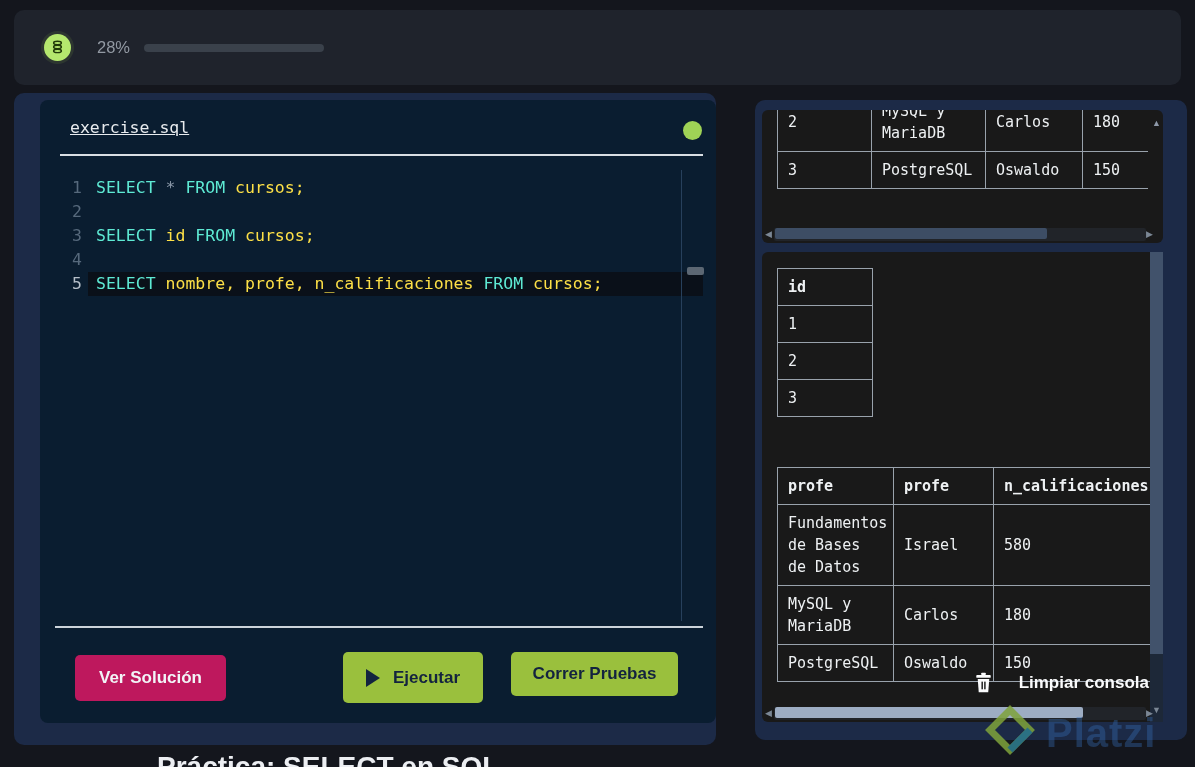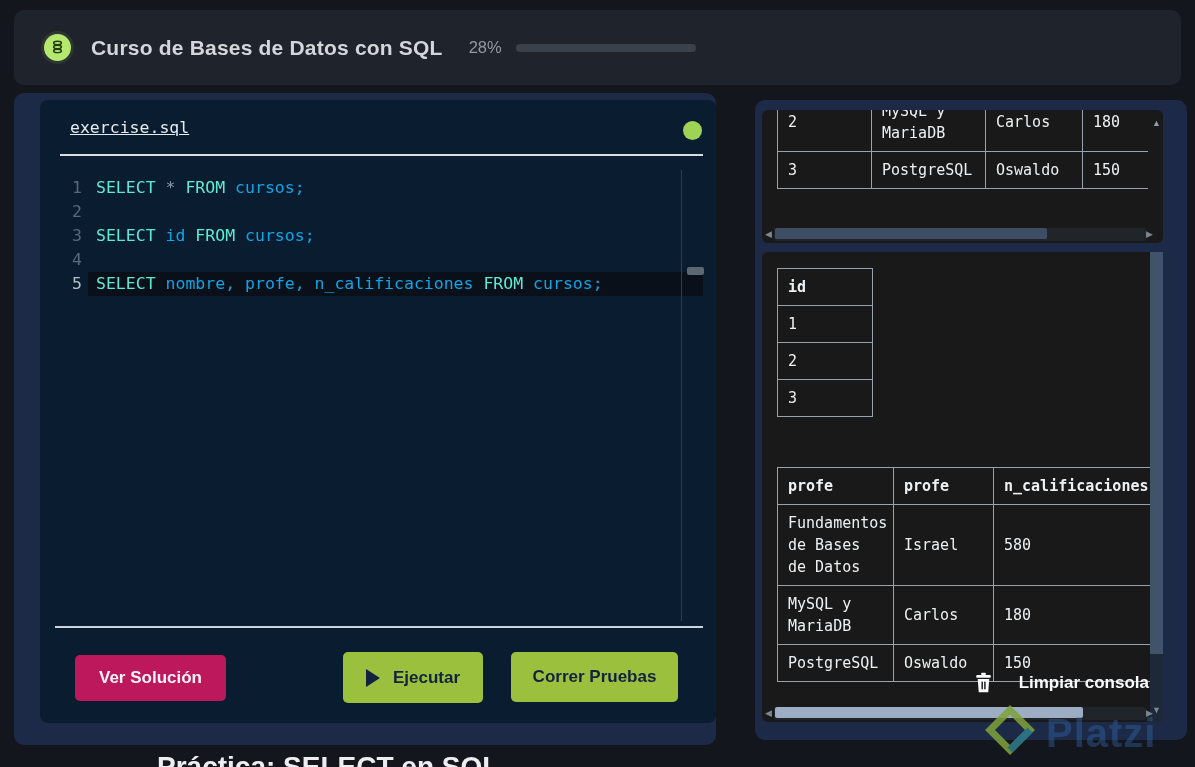--- a/index.html
+++ b/index.html
@@ -30,34 +30,34 @@
   .editor-sep-bottom { position:absolute; left:15px; top:526px; width:648px; height:1.5px; background:#ccd3da; }
 
   .code-area { position:absolute; left:0; top:76px; width:676px; }
   .code-line { position:relative; display:flex; height:24px; line-height:24px; padding-left:30px;
     font-size:16.5px; }
   .ln { width:12px; text-align:right; color:#56697c; flex:0 0 auto; }
   .ct { flex:1; margin-left:6px; padding-left:8px; margin-right:13px; white-space:pre; }
   .code-line.hl .ct { background:#0a1019; }
   .code-line.hl .ln { color:#b6bfc9; }
   .tk-kw { color:#5eead4; }
-  .tk-pl { color:#0ea5e9; }
+  .tk-pl { color:#fde047; }
   .tk-op { color:#8a98a8; }
 
   .editor-scrollbar { position:absolute; left:641px; top:70px; width:23px; height:451px;
     border-left:1px solid #27405c; }
   .editor-scroll-thumb { position:absolute; left:5px; top:97px; width:17px; height:8px;
     background:#5c6773; border-radius:2px; }
 
   .btn { position:absolute; border:none; border-radius:5px; font-family:"Liberation Sans",sans-serif;
     font-weight:bold; font-size:17px; cursor:pointer; display:flex; align-items:center; justify-content:center; }
   .btn-solution { left:35px; top:555px; width:151px; height:46px; background:#be185d; color:#f2f4f7; }
   .btn-green { background:#9ac03d; color:#13233f; }
   .btn-run  { left:303px; top:552px; width:140px; height:51px; gap:13px; }
-  .btn-test { left:471px; top:552px; width:167px; height:50px; }
+  .btn-test { left:471px; top:552px; width:167px; height:44px; }
   .play-icon { width:0; height:0; border-left:14px solid #13233f; border-top:9px solid transparent;
     border-bottom:9px solid transparent; }
 
   
   .console-card { position:absolute; left:755px; top:100px; width:432px; height:640px;
     background:#1c2a47; border-radius:10px; }
   .result-block { position:absolute; left:7px; background:#191919; border-radius:6px; width:401px; }
   .block-top { top:10px; height:133px; overflow:hidden; }
   .block-main { top:152px; height:470px; }
 
@@ -112,21 +112,20 @@
 <div id="stage">
 
   <div class="app-header">
     <span class="course-icon">
       <svg width="17" height="17" viewBox="0 0 24 24" fill="none">
         <ellipse cx="12" cy="5.5" rx="5.5" ry="2.4" stroke="#213a08" stroke-width="2"></ellipse>
         <path d="M6.5 11.2a5.5 2.4 0 0 0 11 0a5.5 2.4 0 0 0 -11 0z" stroke="#213a08" stroke-width="2"></path>
         <path d="M6.5 16.8a5.5 2.4 0 0 0 11 0a5.5 2.4 0 0 0 -11 0z" stroke="#213a08" stroke-width="2"></path>
       </svg>
     </span>
-    <span class="course-title">Curso de Bases de Datos con SQL</span>
     <span class="progress-label">28%</span>
     <span class="progress-track">
       <span class="progress-fill" style="width: 28%;"></span>
     </span>
   </div>
 
   <div class="exercise-card"></div>
   <div class="editor-panel">
     <span class="editor-filename">exercise.sql</span>
     <span class="editor-status-dot"></span>

